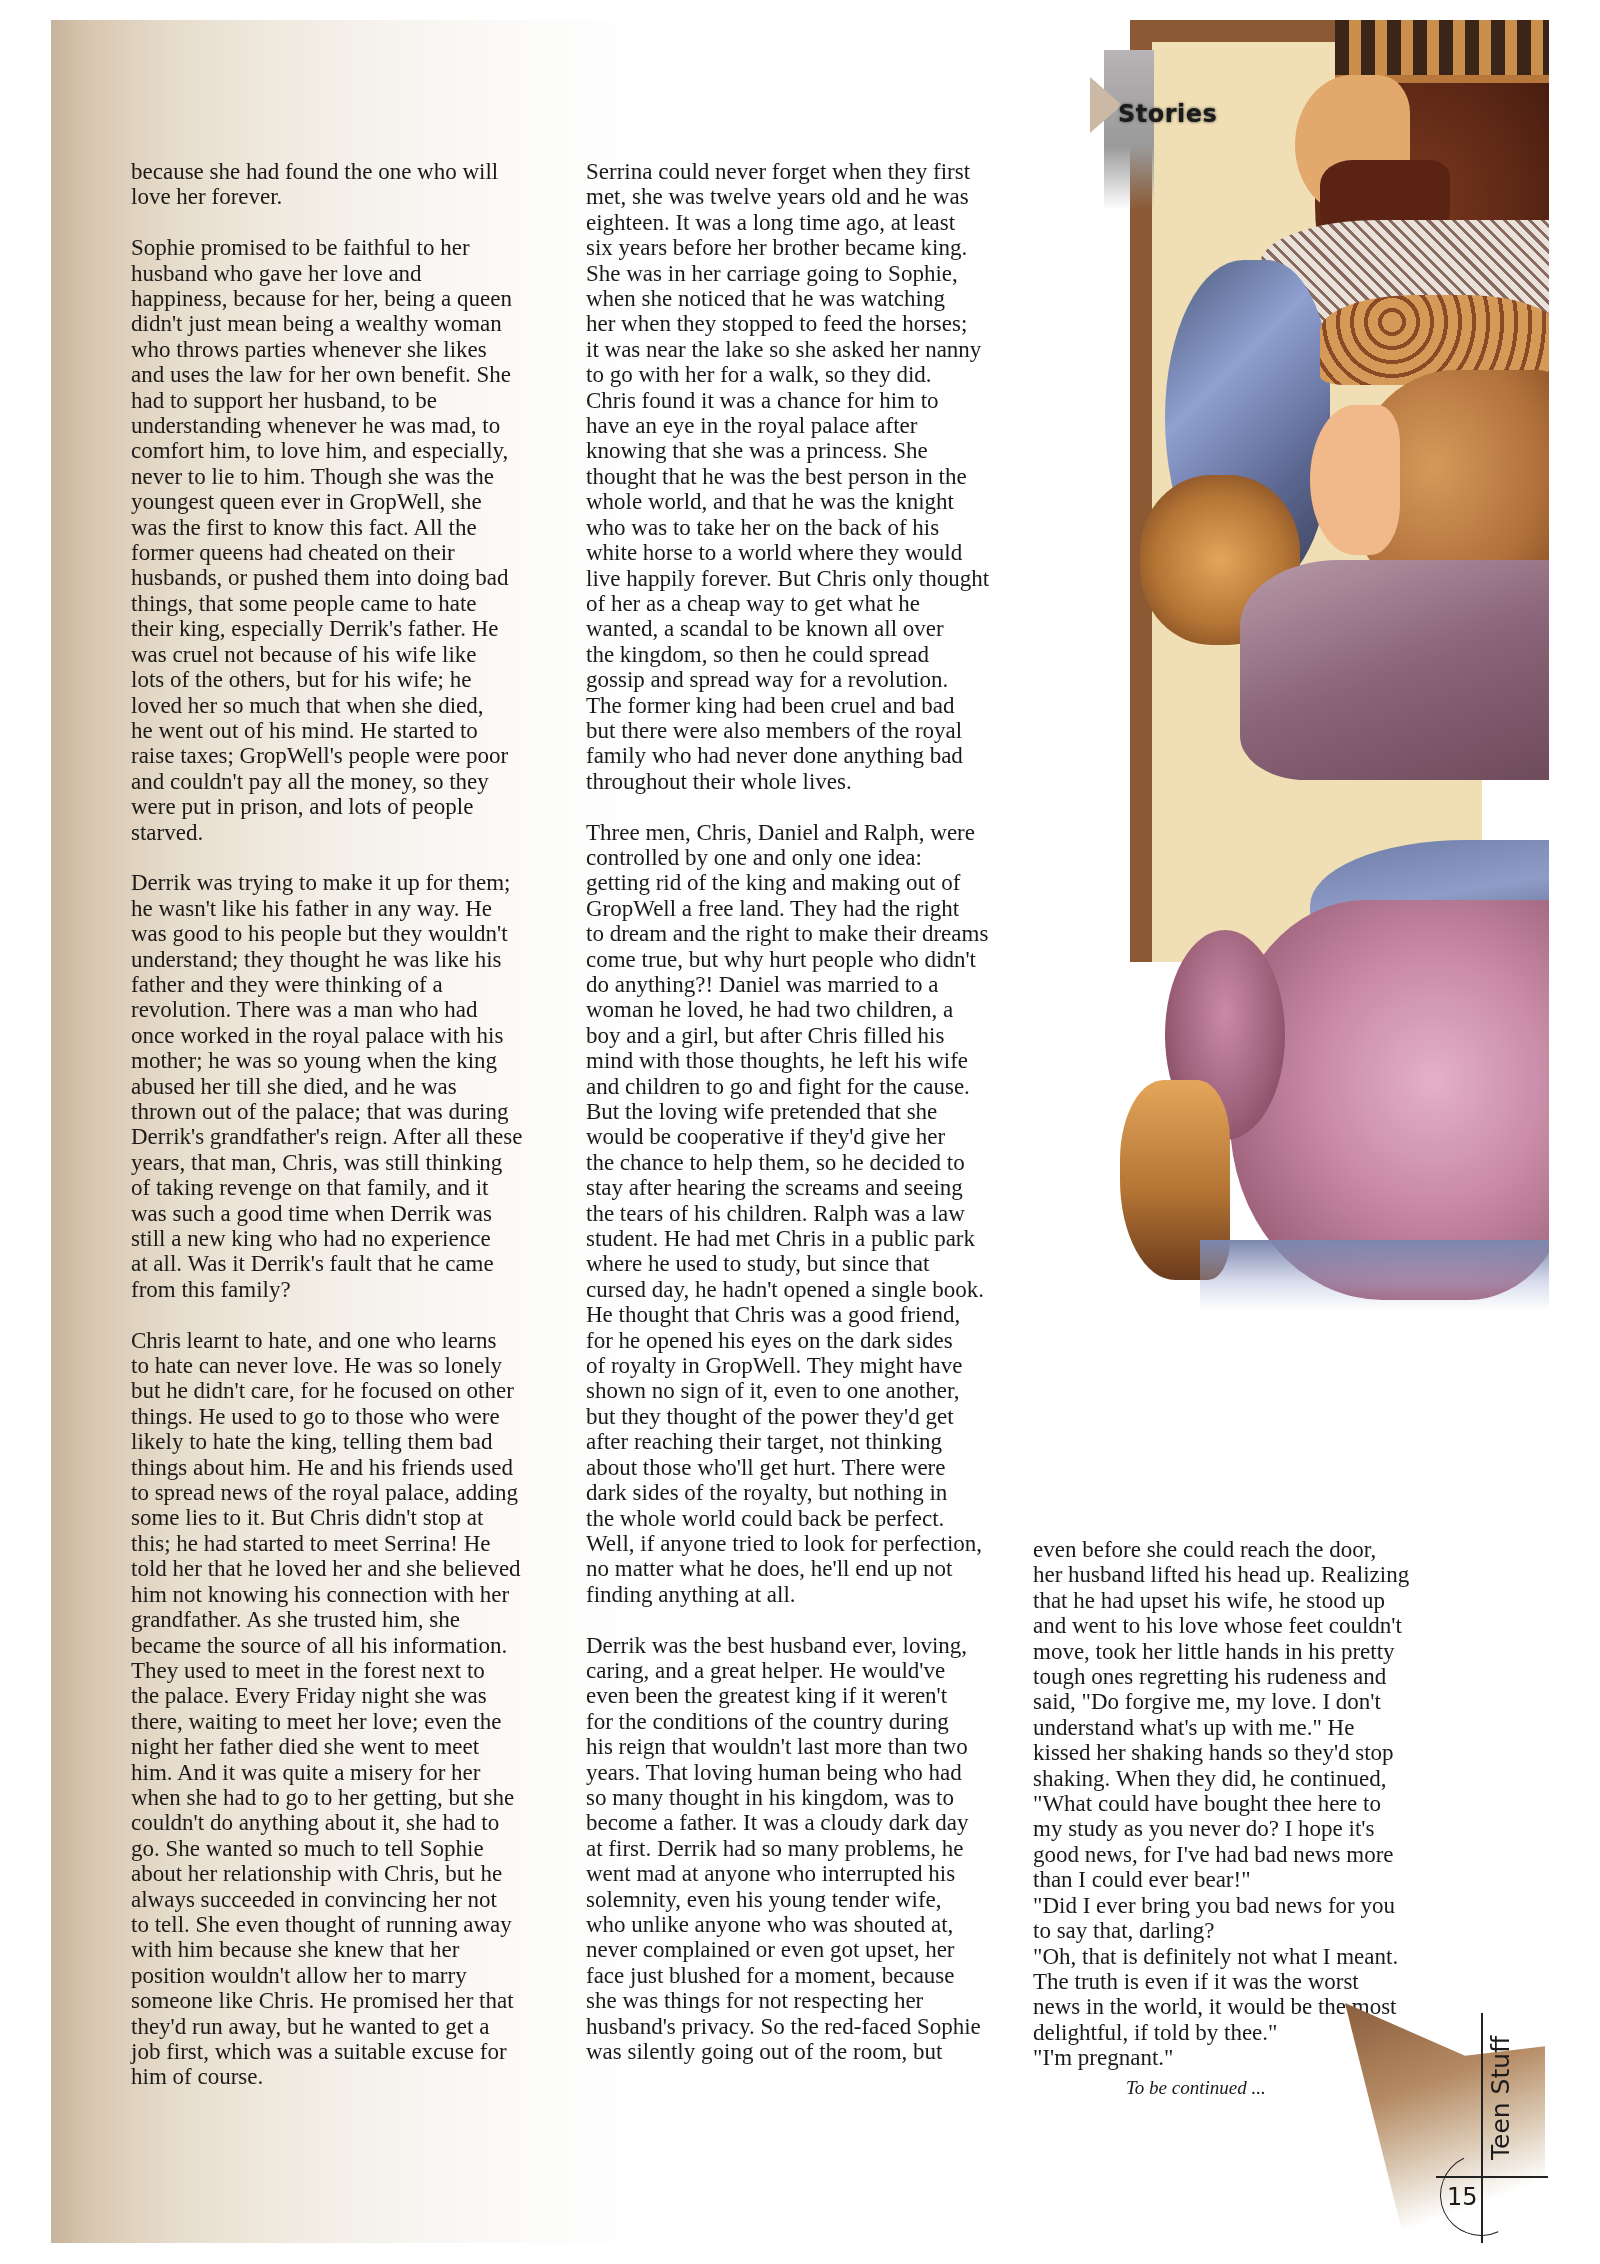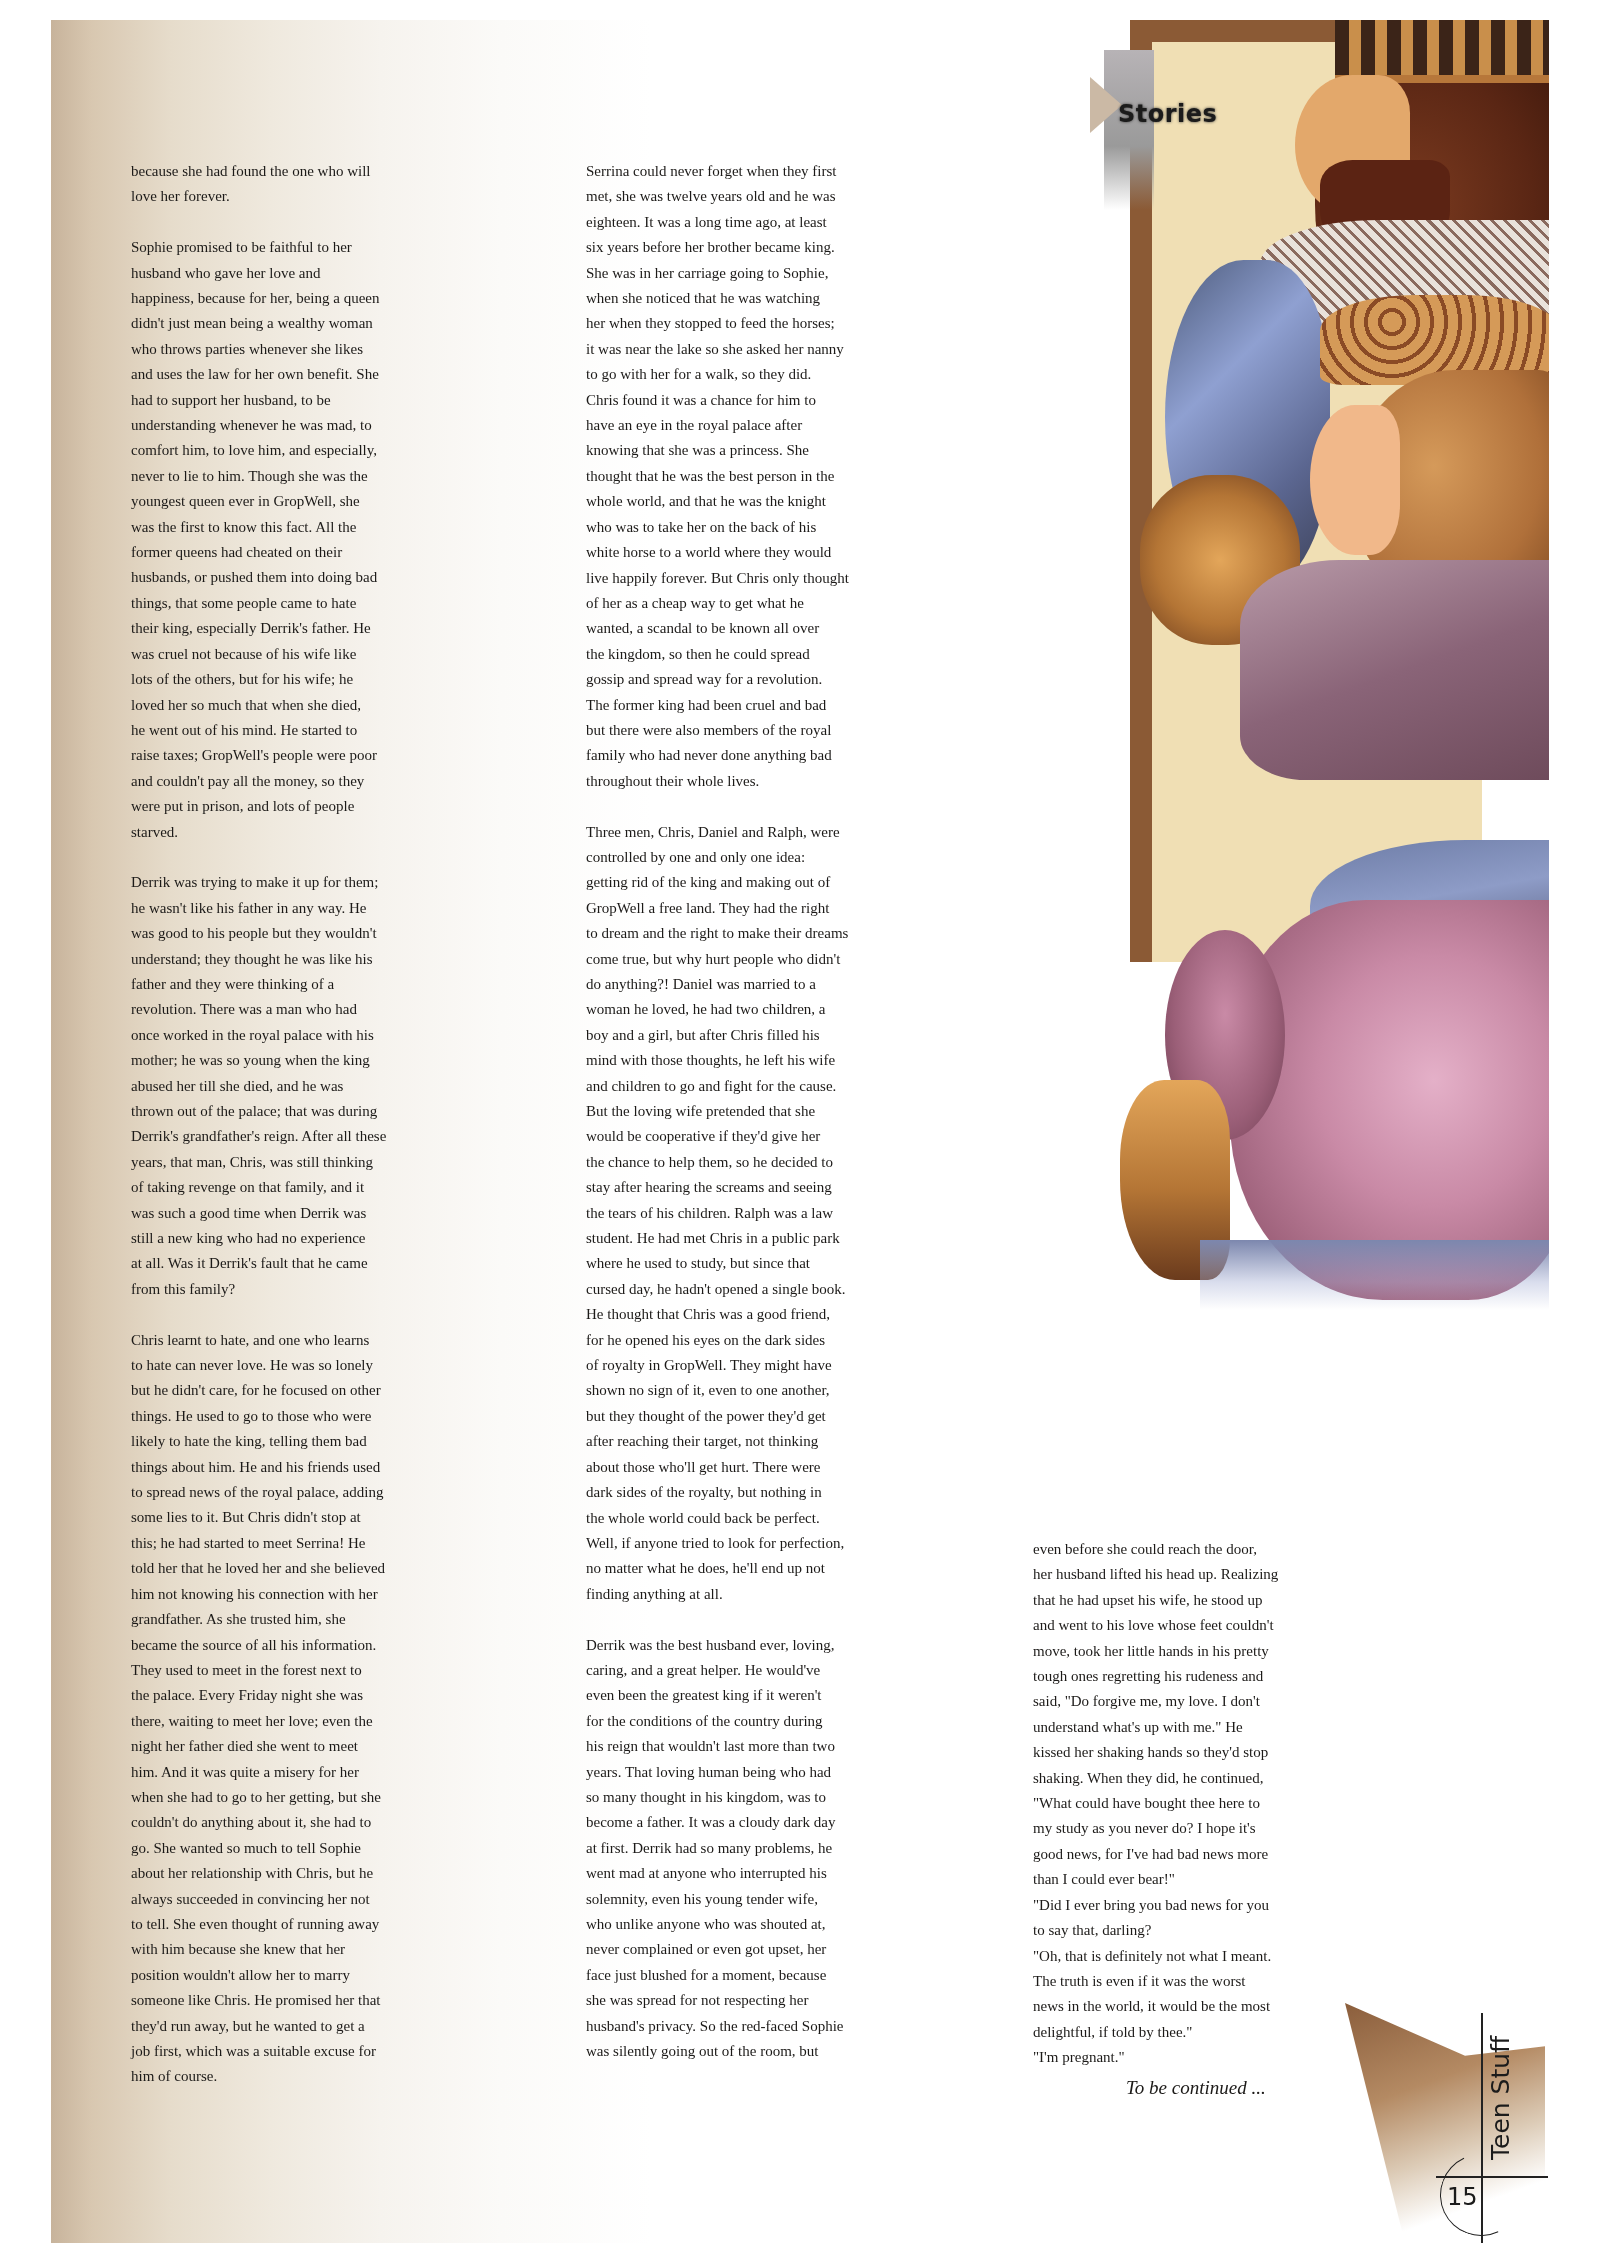--- a/index.html
+++ b/index.html
@@ -7,21 +7,21 @@
 
   .page {
     position: absolute; left: 51px; top: 20px; width: 1498px; height: 2223px;
     background: linear-gradient(90deg, #c7b39b 0px, #d8c7b0 40px, #e6dccb 120px, #efe9de 220px, #f6f3ee 330px, #fbfaf8 450px, #ffffff 600px);
     overflow: hidden;
   }
 
   .col {
     position: absolute;
     font-family: "Liberation Serif", "DejaVu Serif", serif;
-    font-size: 15px;
+    font-size: 23px;
     line-height: 25.4px;
     color: #1c1a18;
   }
   .col p { margin: 0 0 25.4px 0; white-space: normal; }
   .col .line { display: block; white-space: nowrap; }
   .col-left   { left: 80px;  top: 139px; width: 420px; }
   .col-middle { left: 535px; top: 139px; width: 425px; }
   .col-right  { left: 982px; top: 1505px; width: 405px; margin-top: 12px; }
 
   .continued {
@@ -350,21 +350,21 @@
         <span class="line">his reign that wouldn't last more than two</span>
         <span class="line">years. That loving human being who had</span>
         <span class="line">so many thought in his kingdom, was to</span>
         <span class="line">become a father. It was a cloudy dark day</span>
         <span class="line">at first. Derrik had so many problems, he</span>
         <span class="line">went mad at anyone who interrupted his</span>
         <span class="line">solemnity, even his young tender wife,</span>
         <span class="line">who unlike anyone who was shouted at,</span>
         <span class="line">never complained or even got upset, her</span>
         <span class="line">face just blushed for a moment, because</span>
-        <span class="line">she was spread for not respecting her</span>
+        <span class="line">she was things for not respecting her</span>
         <span class="line">husband's privacy. So the red-faced Sophie</span>
         <span class="line">was silently going out of the room, but</span>
       </p>
     </div>
 
   <div class="col col-right">
       <p>
         <span class="line">even before she could reach the door,</span>
         <span class="line">her husband lifted his head up. Realizing</span>
         <span class="line">that he had upset his wife, he stood up</span>

